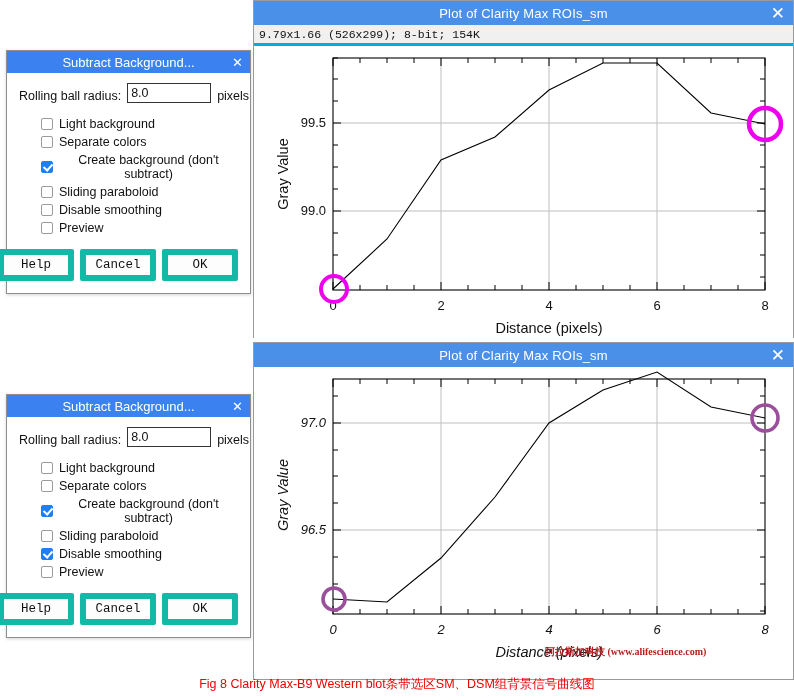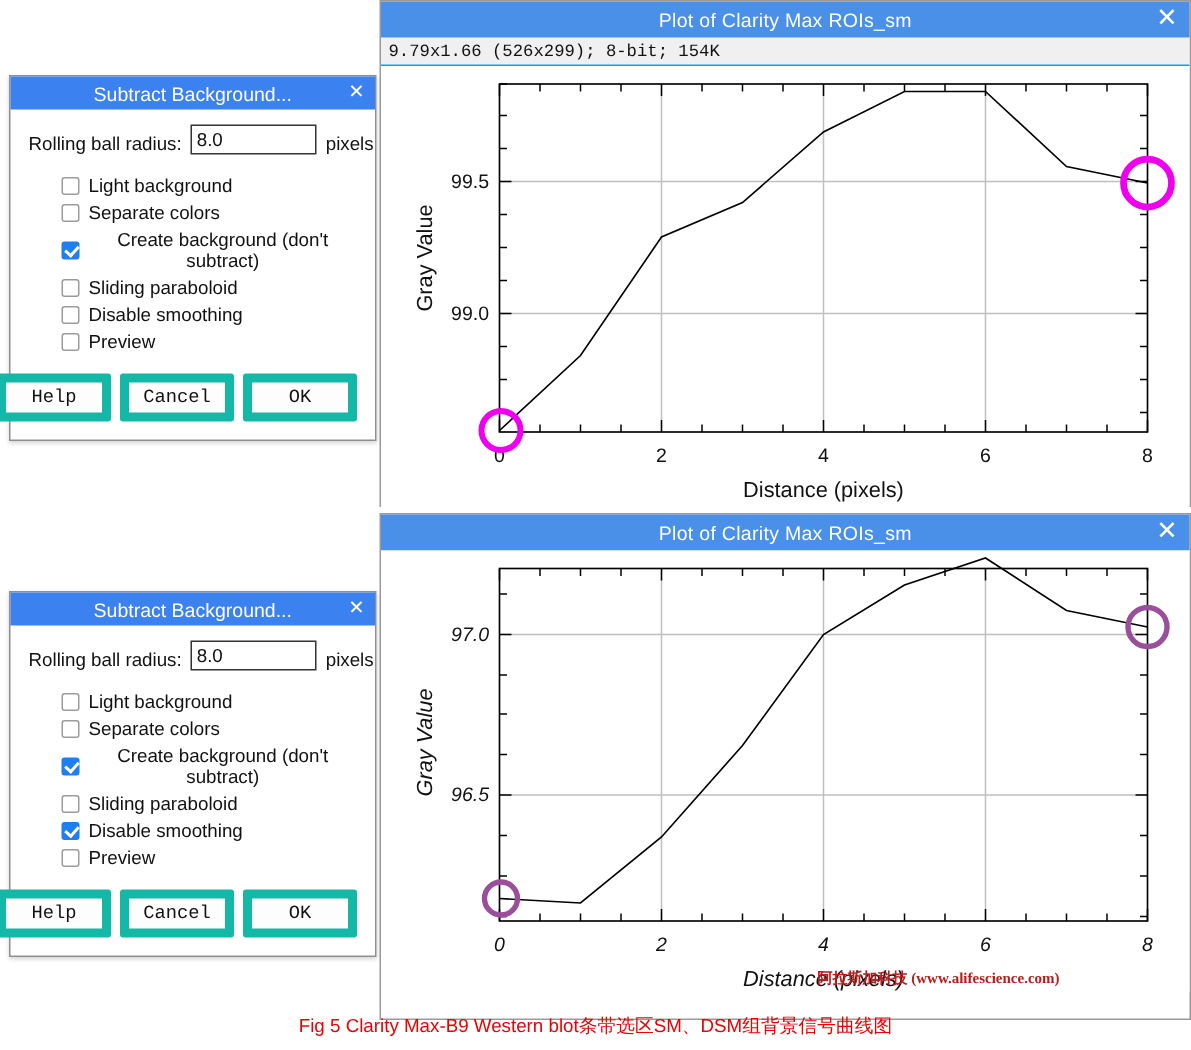--- a/index.html
+++ b/index.html
@@ -22,21 +22,21 @@
   .titlebar .ttl{letter-spacing:.2px;}
   .close-x{
     position:absolute;right:8px;top:50%;transform:translateY(-50%);
     font-size:17px;font-weight:bold;line-height:1;color:#ffffff;cursor:pointer;
     font-family:"DejaVu Sans",sans-serif;
   }
   .infobar{
     height:18px;background:#f0f0f0;color:#111;
     font-family:"Liberation Mono","DejaVu Sans Mono",monospace;
     font-size:11.5px;display:flex;align-items:center;padding-left:5px;
-    border-bottom:1px solid #0ea5e9;
+    border-bottom:3px solid #0ea5e9;
   }
   .canvas{position:relative;background:#ffffff;overflow:hidden;}
   .canvas svg{display:block;}
 
   
   .dialog{
     position:absolute;background:#ffffff;border:1px solid #8f8f8f;
     box-sizing:border-box;box-shadow:0 1px 3px rgba(0,0,0,.18);
   }
   .dlg-title{
@@ -370,15 +370,15 @@
         </div>
       </div>
       <div class="btn-row">
         <div class="dbtn">Help</div>
         <div class="dbtn">Cancel</div>
         <div class="dbtn">OK</div>
       </div>
     </div>
   </div>
 
-  <div class="caption">Fig 5 Clarity Max-B9 Western blot条带选区SM、DSM组背景信号曲线图</div>
+  <div class="caption">Fig 8 Clarity Max-B9 Western blot条带选区SM、DSM组背景信号曲线图</div>
 
 </div>
 
 </body></html>

